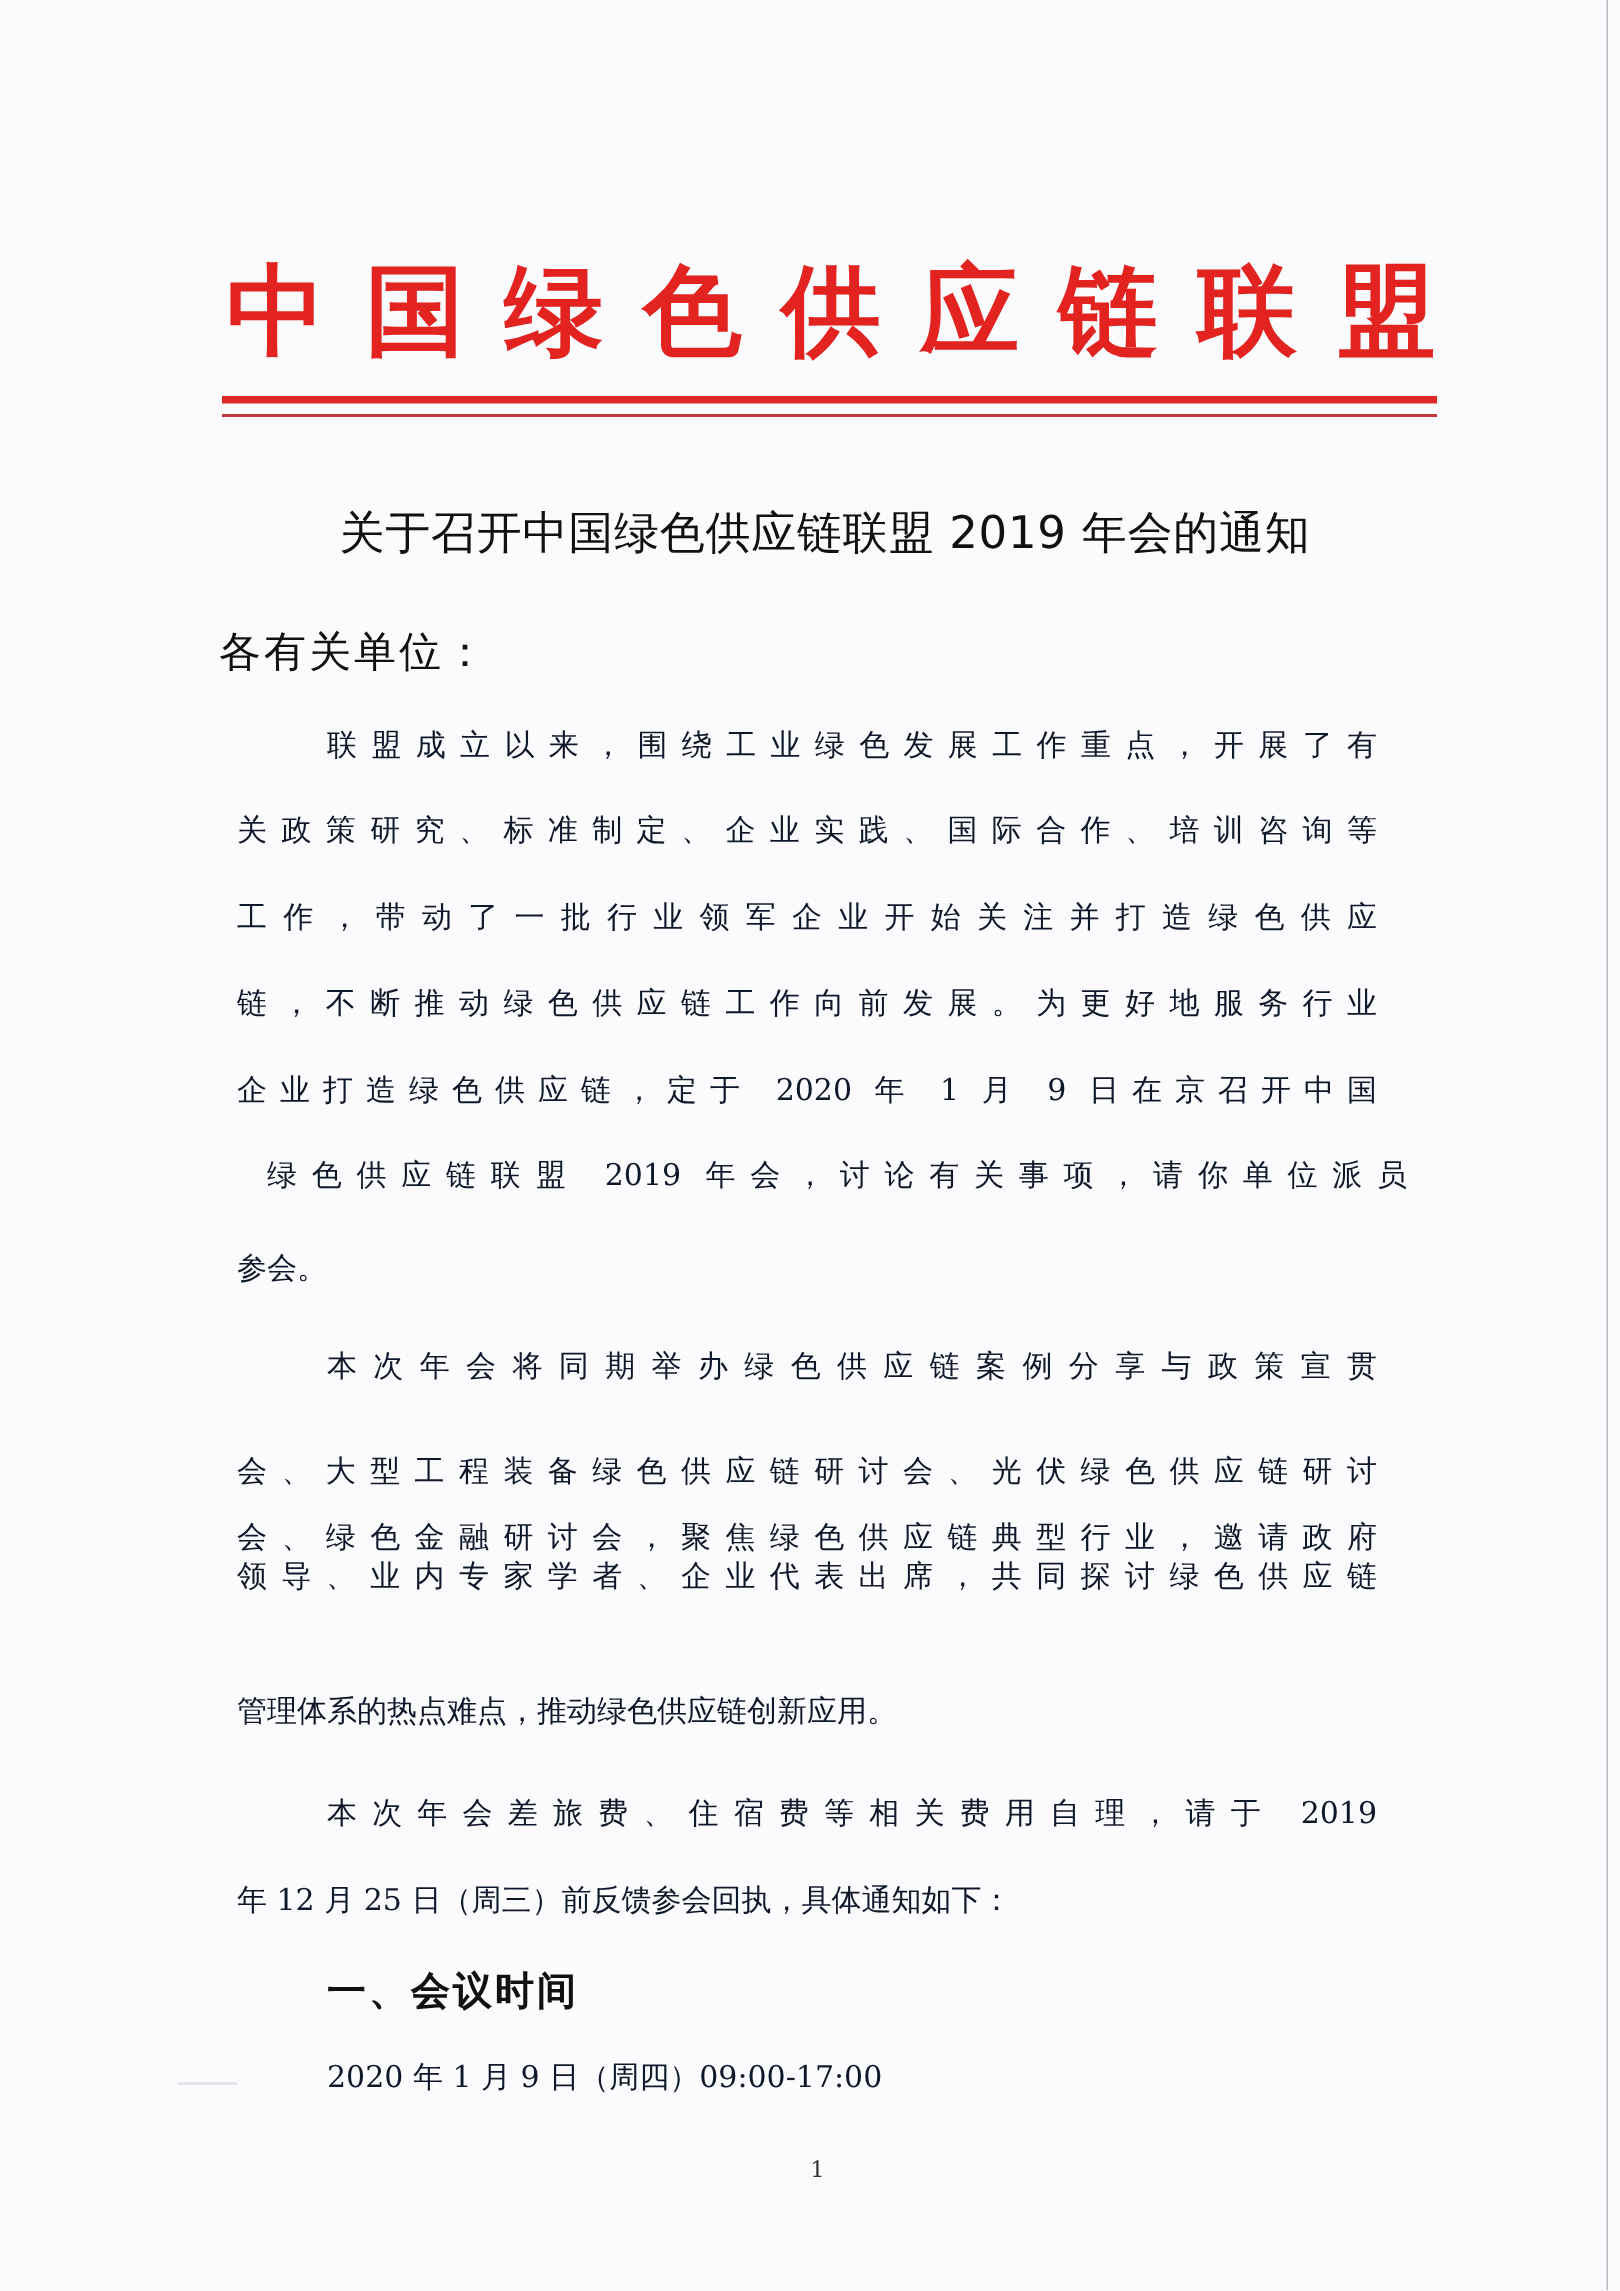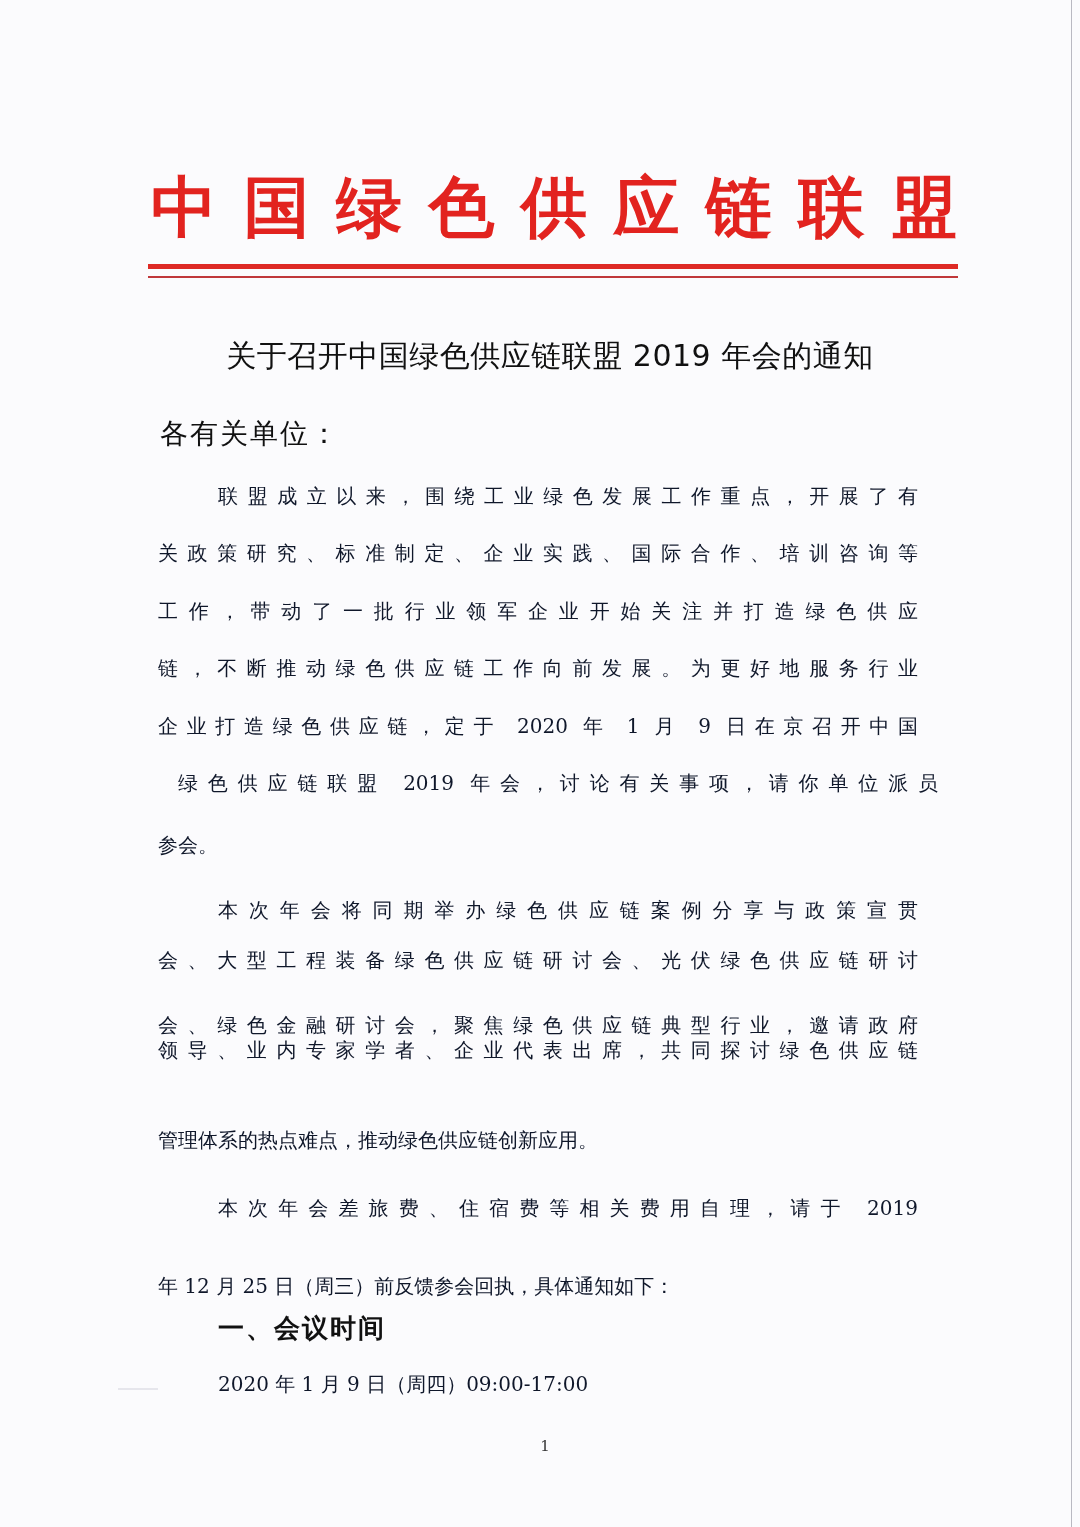--- a/index.html
+++ b/index.html
@@ -31,22 +31,22 @@
     position: absolute; left: 148px; top: 276px; width: 810px; height: 2px;
     background: #c0383a;
   }
   .doc-title {
     position: absolute; left: 0; width: 1100px; top: 334px; text-align: center;
     font-family: "DejaVu Sans", "Liberation Sans", sans-serif;
     font-size: 30px; line-height: 44px; color: #111;
     letter-spacing: 0.5px;
   }
   .salutation {
-    position: absolute; left: 160px; top: 414px;
-    font-family: Liberation Mono, monospace;
+    position: absolute; left: 146px; top: 414px;
+    font-family: Liberation Serif, serif;
     font-size: 28px; line-height: 44px; color: #111;
     letter-spacing: 2px;
   }
   .body-line {
     position: absolute; left: 158px; width: 760px;
     font-size: 20px; line-height: 44px; color: #0f172a;
     white-space: nowrap; text-align-last: justify; text-align: justify;
   }
   .body-line.last { text-align-last: left; }
   .body-line.indent { left: 218px; width: 700px; }
@@ -91,26 +91,26 @@
 
 <div class="body-line indent" style="top:474px;">联盟成立以来，围绕工业绿色发展工作重点，开展了有</div>
 <div class="body-line" style="top:531px;">关政策研究、标准制定、企业实践、国际合作、培训咨询等</div>
 <div class="body-line" style="top:589px;">工作，带动了一批行业领军企业开始关注并打造绿色供应</div>
 <div class="body-line" style="top:646px;">链，不断推动绿色供应链工作向前发展。为更好地服务行业</div>
 <div class="body-line" style="top:704px;">企业打造绿色供应链，定于 2020 年 1 月 9 日在京召开中国</div>
 <div class="body-line" style="top:761px;margin-left:20px;">绿色供应链联盟 2019 年会，讨论有关事项，请你单位派员</div>
 <div class="body-line last" style="top:823px;">参会。</div>
 
 <div class="body-line indent" style="top:888px;">本次年会将同期举办绿色供应链案例分享与政策宣贯</div>
-<div class="body-line" style="top:938px;">会、大型工程装备绿色供应链研讨会、光伏绿色供应链研讨</div>
+<div class="body-line" style="top:958px;">会、大型工程装备绿色供应链研讨会、光伏绿色供应链研讨</div>
 <div class="body-line" style="top:1003px;font-family:Liberation Serif, serif;">会、绿色金融研讨会，聚焦绿色供应链典型行业，邀请政府</div>
 <div class="body-line" style="top:1028px;">领导、业内专家学者、企业代表出席，共同探讨绿色供应链</div>
 <div class="body-line last" style="top:1118px;">管理体系的热点难点，推动绿色供应链创新应用。</div>
 
 <div class="body-line indent" style="top:1186px;">本次年会差旅费、住宿费等相关费用自理，请于 2019</div>
-<div class="body-line last" style="top:1244px;margin-top:20px;">年 12 月 25 日（周三）前反馈参会回执，具体通知如下：</div>
+<div class="body-line last" style="top:1244px;">年 12 月 25 日（周三）前反馈参会回执，具体通知如下：</div>
 
 <div class="section-heading">一、会议时间</div>
 <div class="body-line indent last" style="top:1362px;">2020 年 1 月 9 日（周四）09:00-17:00</div>
 
 <div class="scan-smudge"></div>
 
 <div class="page-number">1</div>
 
 </body></html>

